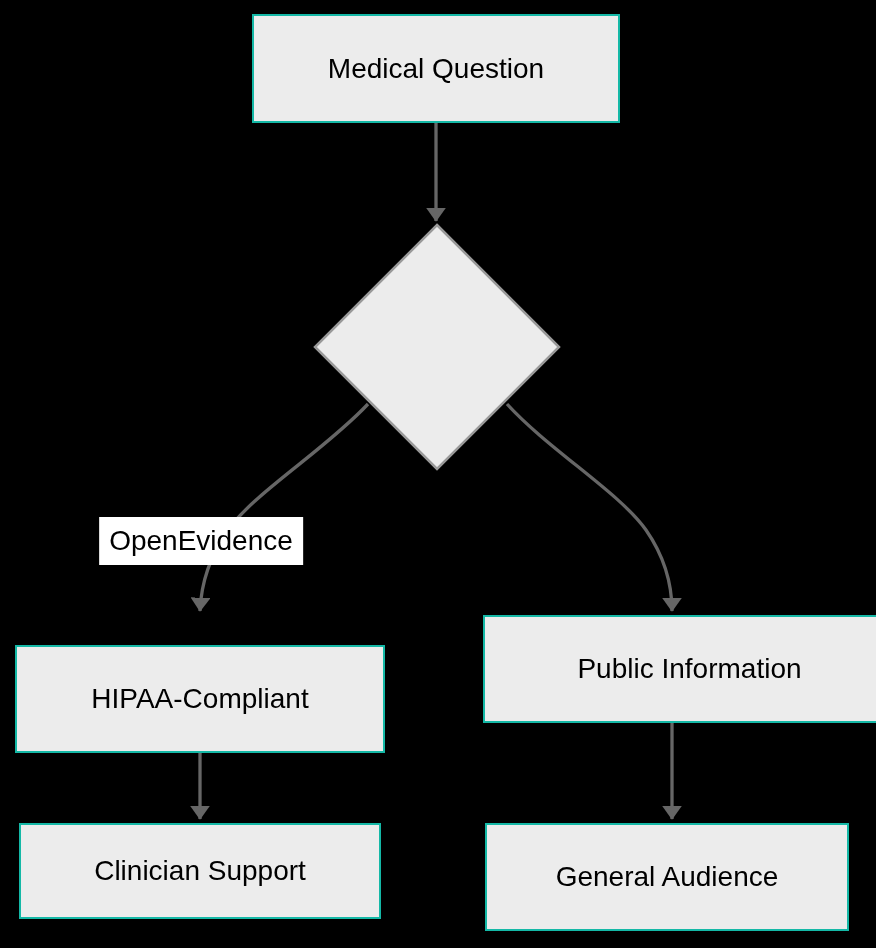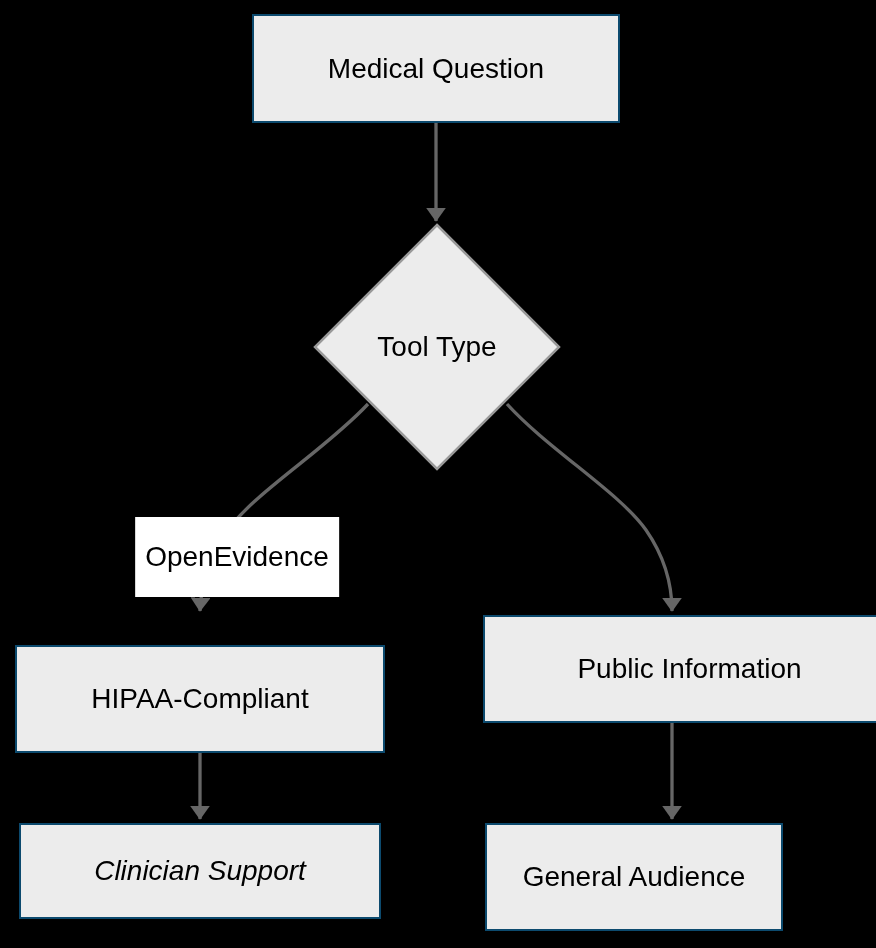--- a/index.html
+++ b/index.html
@@ -14,21 +14,21 @@
   #edge-layer {
     position: absolute;
     left: 0; top: 0;
     width: 876px; height: 948px;
     z-index: 1;
   }
   .node {
     position: absolute;
     box-sizing: border-box;
     background: #ececec;
-    border: 2px solid #0c4a6e;
+    border: 2px solid #14b8a6;
     display: flex;
     align-items: center;
     justify-content: center;
     color: #000000;
     font-size: 28px;
     z-index: 2;
     white-space: nowrap;
   }
   .diamond-text {
     position: absolute;
@@ -39,30 +39,29 @@
     white-space: nowrap;
   }
   .edge-label {
     position: absolute;
     transform: translateX(-50%);
     background: #ffffff;
     color: #000000;
     font-size: 28px;
     line-height: 48px;
     height: 48px;
-    padding: 16px 10px;
+    padding: 0 10px;
     z-index: 2;
     white-space: nowrap;
-    margin-left: 36px;
   }
   #node-medical-question { left: 252px; top: 14px;  width: 368px; height: 109px; }
   #node-hipaa-compliant  { left: 15px;  top: 615px; width: 370px; height: 108px; margin-top: 30px; }
   #node-public-information { left: 483px; top: 615px; width: 413px; height: 108px; }
-  #node-clinician-support  { left: 19px;  top: 823px; width: 362px; height: 96px; font-style: italic; }
-  #node-general-audience   { left: 485px; top: 823px; width: 298px; height: 108px; }
+  #node-clinician-support  { left: 19px;  top: 823px; width: 362px; height: 96px; }
+  #node-general-audience   { left: 485px; top: 823px; width: 364px; height: 108px; }
   #label-tool-type   { left: 437px; top: 347px; }
   #edge-label-openevidence { left: 201px; top: 517px; }
   #edge-label-general-tools { left: 673px; top: 517px; }
 </style>
 </head>
 <body>
 
 <div id="canvas">
 
   <svg id="edge-layer" viewBox="0 0 876 948" xmlns="http://www.w3.org/2000/svg">
@@ -82,21 +81,20 @@
 
     <path d="M 672 723 L 672 819" fill="none" stroke="#666666" stroke-width="3.3" marker-end="url(#arrowhead)"></path>
 
     <polygon points="437,225 559,347 437,469 315,347" fill="#ececec" stroke="#999999" stroke-width="2.5"></polygon>
   </svg>
 
   <div class="node" id="node-medical-question">
     <span>Medical Question</span>
   </div>
 
-  <div class="diamond-text" id="label-tool-type">Tool Type</div>
 
   <div class="edge-label" id="edge-label-openevidence">OpenEvidence</div>
 
 
   <div class="node" id="node-hipaa-compliant">
     <span>HIPAA-Compliant</span>
   </div>
 
   <div class="node" id="node-public-information">
     <span>Public Information</span>

